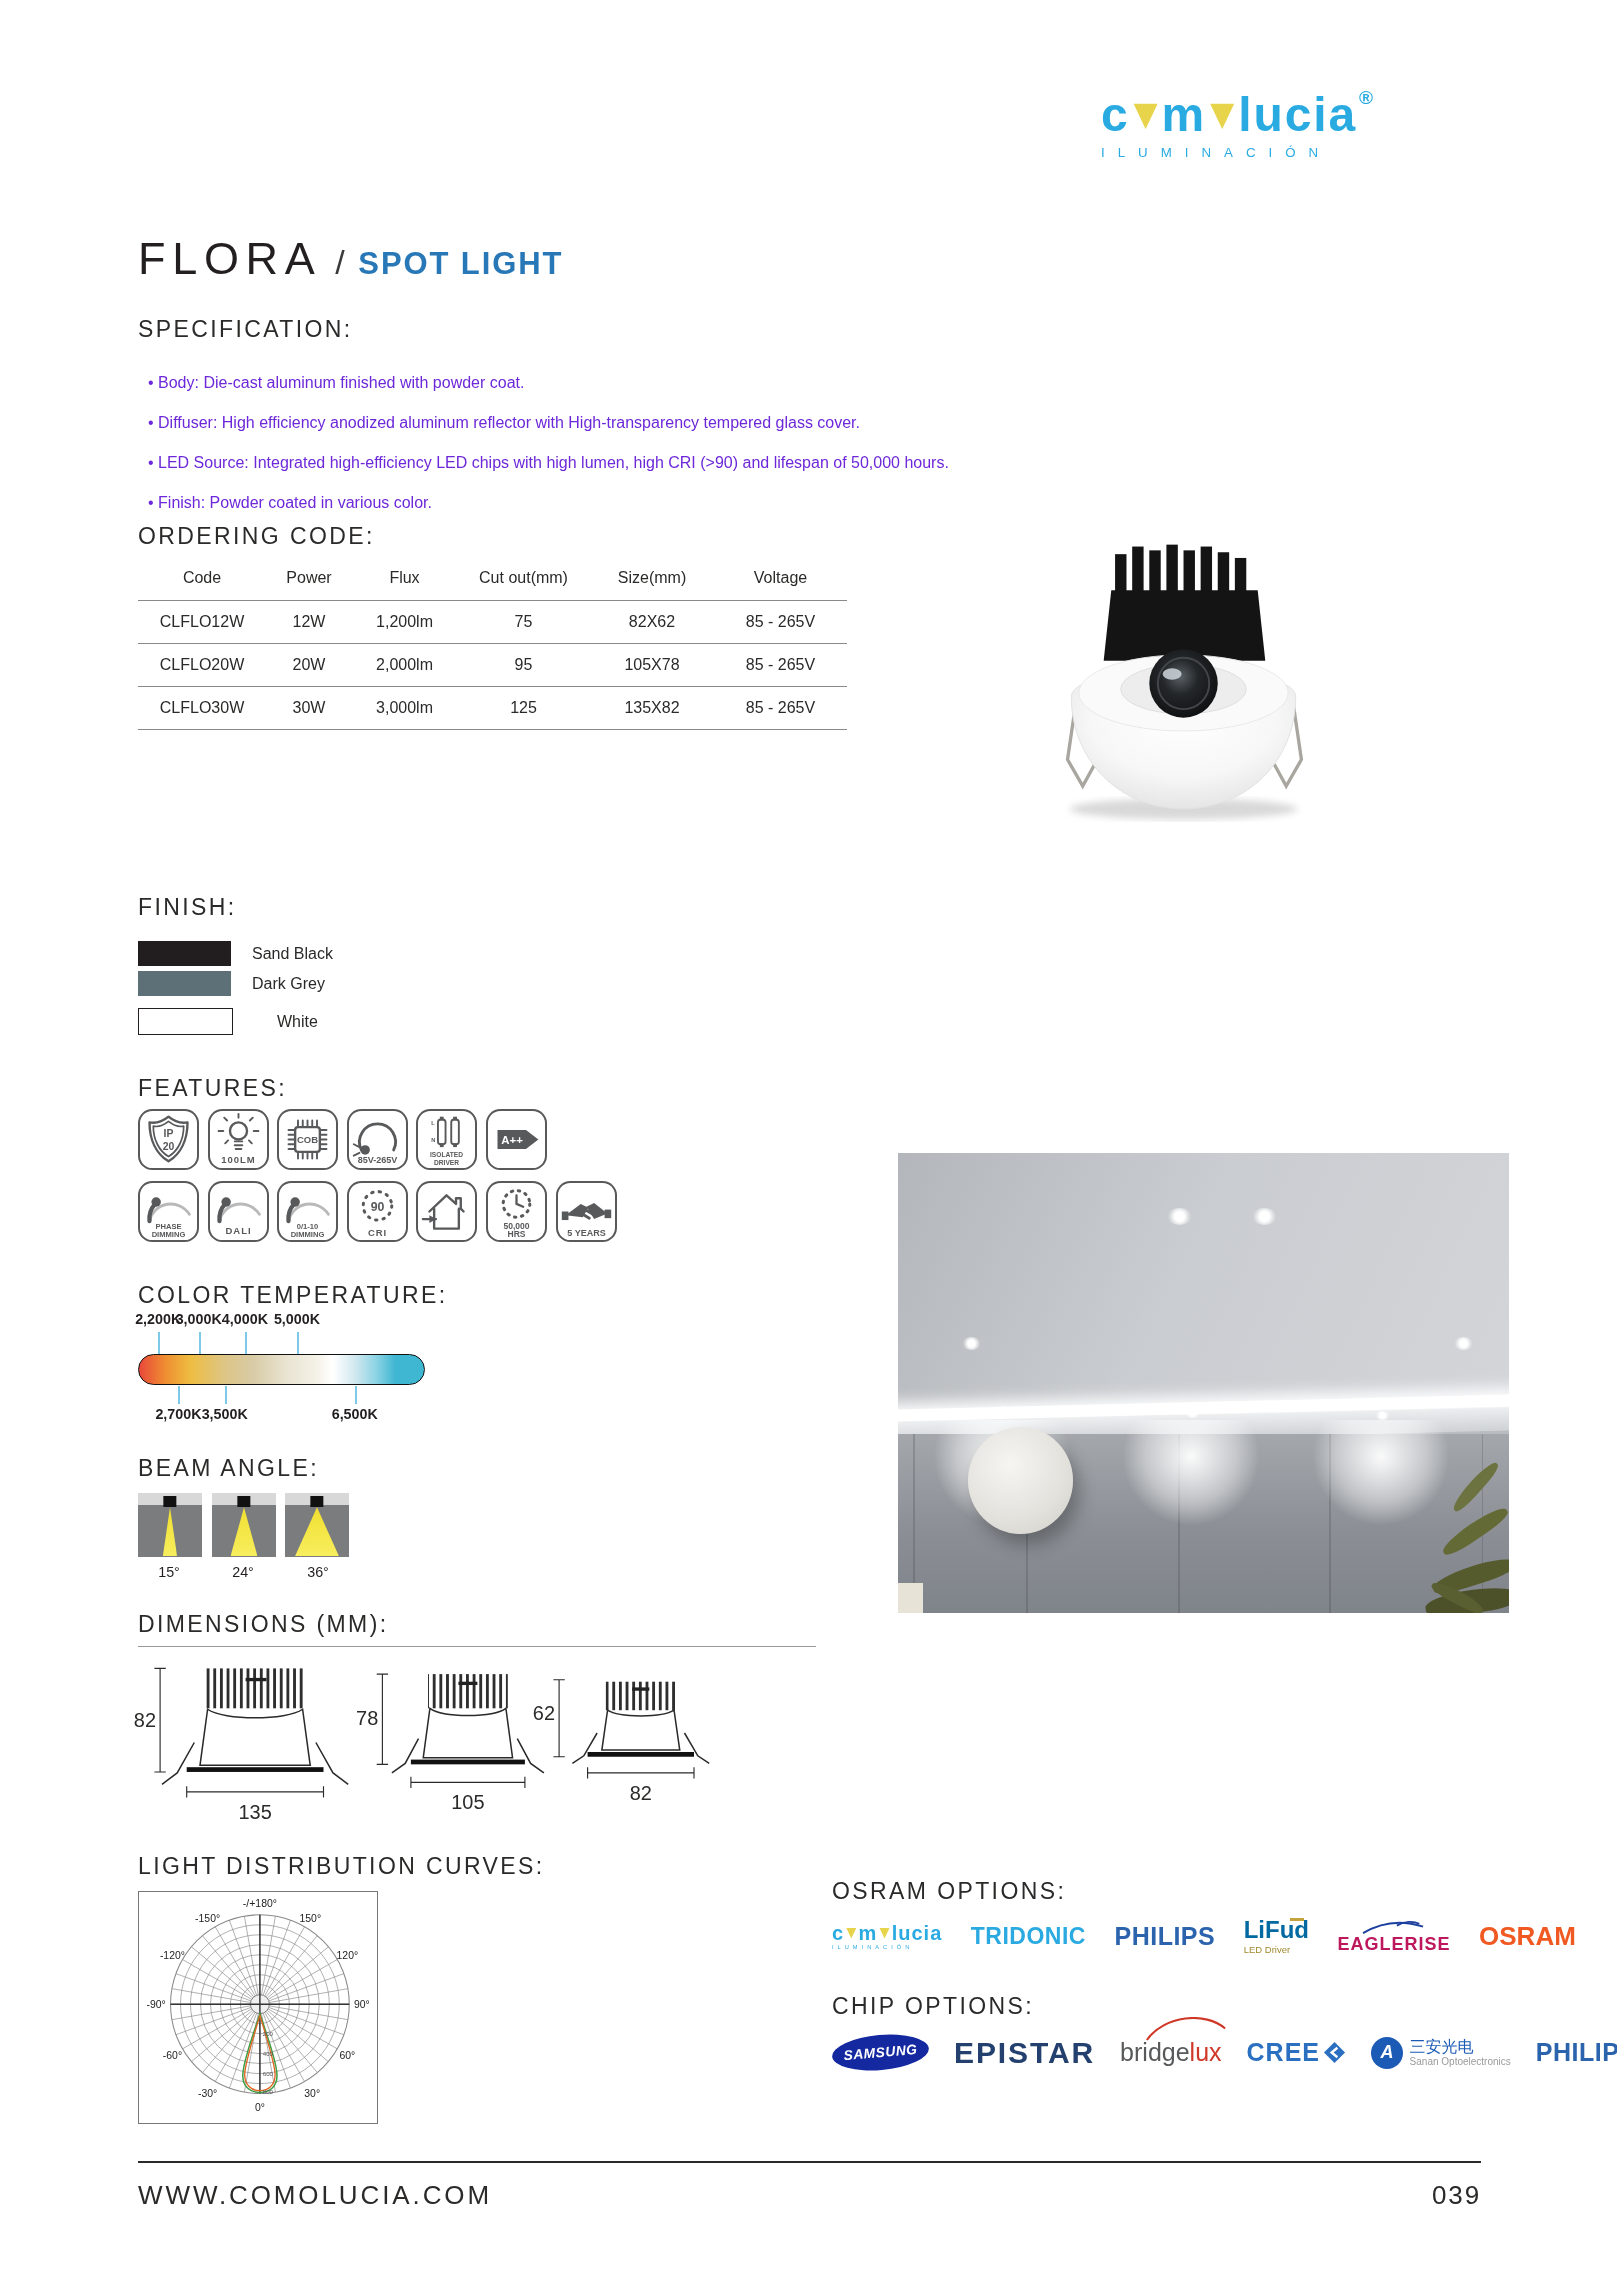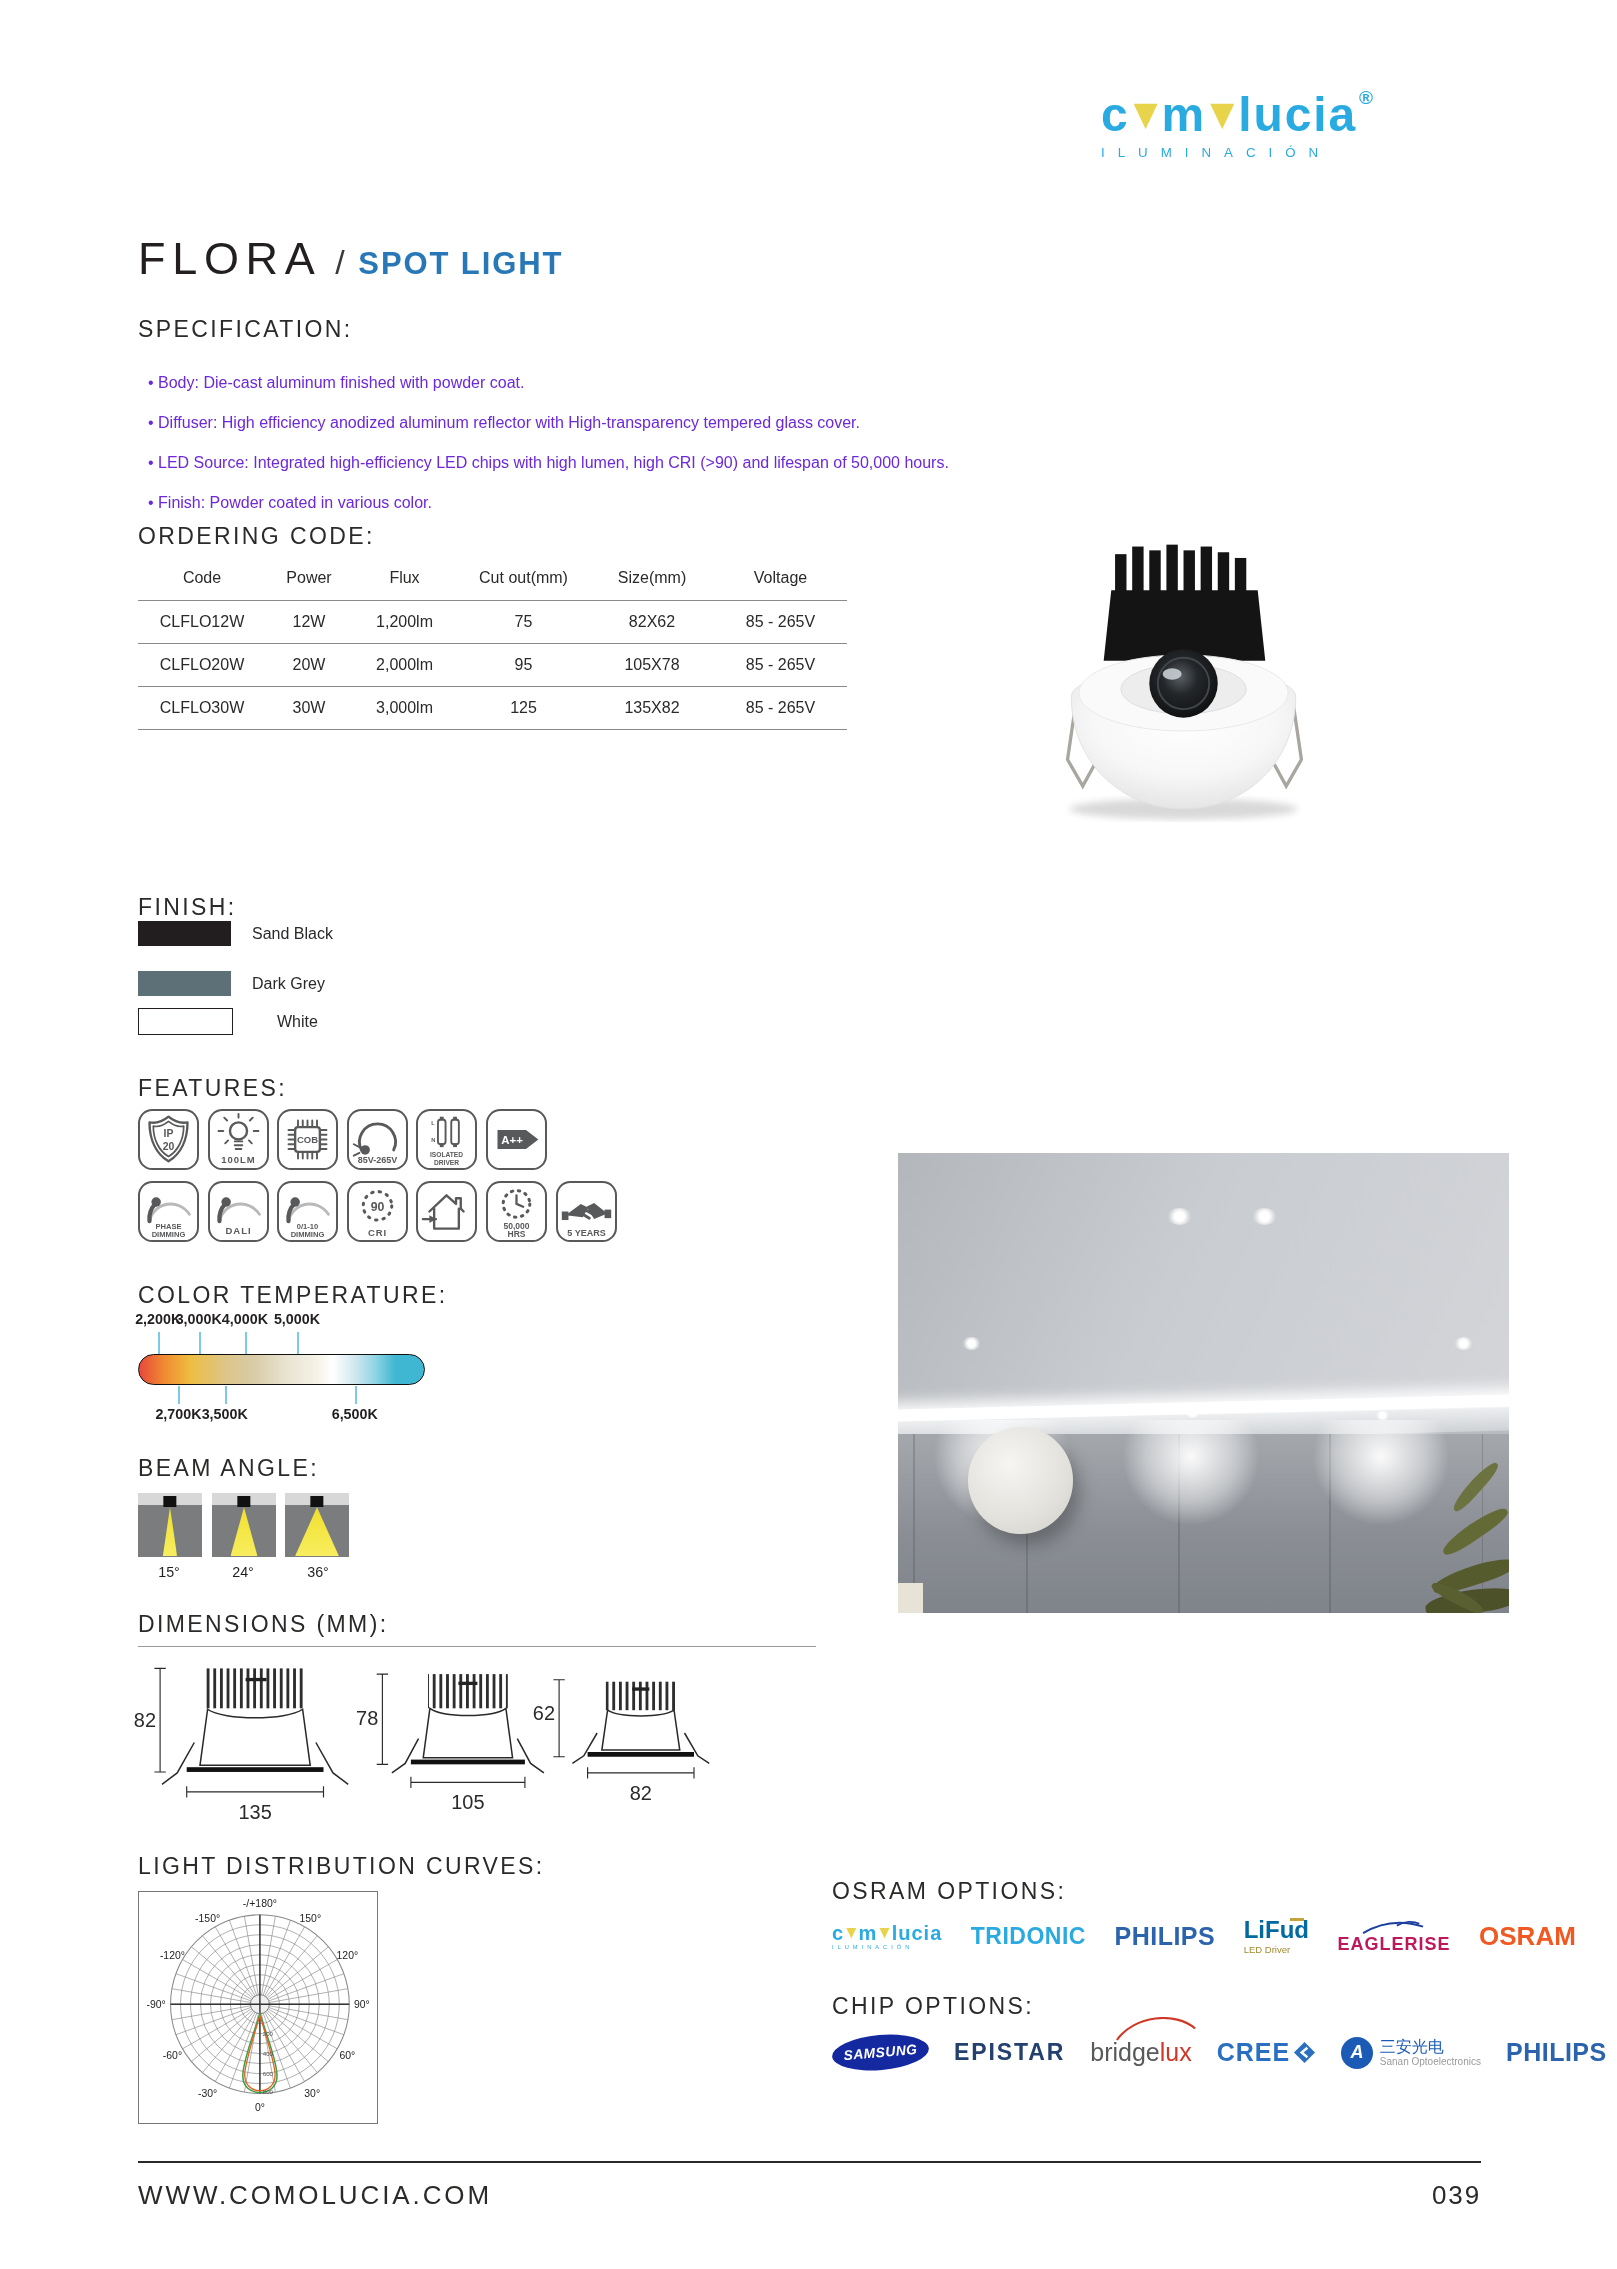--- a/index.html
+++ b/index.html
@@ -115,21 +115,21 @@
   .lifud{display:flex;flex-direction:column;line-height:1;position:relative;}
   .lifud-main{font-size:24px;font-weight:800;color:#0369a1;}
   .lifud-bar{position:absolute;top:0px;right:4.8px;width:14.3px;height:2.9px;background:#c3a33c;}
   .lifud-sub{font-size:9.5px;color:#a08a2e;margin-top:2.9px;}
   .eagle{display:flex;flex-direction:column;align-items:center;line-height:1;}
   .eagle-word{font-size:18px;font-weight:700;color:#be185d;letter-spacing:1px;}
   .osram{font-size:26px;font-weight:800;color:#f05a22;}
   .sam{width:97px;height:35px;background:#1428a0;border-radius:50%;transform:rotate(-5deg);
        display:flex;align-items:center;justify-content:center;}
   .sam span{color:#fff;font-style:italic;font-weight:700;font-size:13.8px;letter-spacing:0.5px;}
-  .epistar{font-size:23px;font-weight:700;color:#23406f;letter-spacing:1.9px;}
+  .epistar{font-size:30px;font-weight:700;color:#23406f;letter-spacing:1.9px;}
   .blx{position:relative;font-size:25px;}
   .blx .b1{color:#58595b;}
   .blx .b2{color:#cf3727;}
   .blx svg{position:absolute;top:-21px;right:-5.7px;}
   .cree{display:flex;align-items:center;gap:2.9px;}
   .cree span{font-size:25px;font-weight:800;color:#2a6fc0;letter-spacing:1px;}
   .sanan{display:flex;align-items:center;gap:6.7px;}
   .sanan-circ{width:32px;height:32px;border-radius:50%;background:#1b5bb5;color:#fff;
       display:flex;align-items:center;justify-content:center;font-weight:700;font-size:18px;font-style:italic;}
   .sanan-col{display:flex;flex-direction:column;line-height:1.1;}
@@ -242,21 +242,21 @@
       <path d="M54,170 C54,132 290,132 290,170 C290,238 238,288 172,288 C106,288 54,238 54,170 Z" fill="url(#bodyG)" stroke="#e0e0e0"></path>
       <ellipse cx="172" cy="166" rx="110" ry="40" fill="#fafafa" stroke="#e8e8e8"></ellipse>
       <ellipse cx="172" cy="162" rx="66" ry="26" fill="#ededed" stroke="#dddddd"></ellipse>
       <circle cx="172" cy="156" r="36" fill="url(#lensG)"></circle>
       <circle cx="172" cy="156" r="27" fill="none" stroke="#43474b" stroke-width="2"></circle>
       <ellipse cx="160" cy="146" rx="10" ry="6" fill="#cfd6da" opacity=".85"></ellipse>
     </svg>
   </div>
 
   <div class="sec-h" style="left:138px;top:894px;">FINISH:</div>
-  <div class="fin-row" style="top:920px;">
+  <div class="fin-row" style="top:940px;">
     <div class="swatch sw-black"></div>
     <div class="fin-label">Sand Black</div>
   </div>
   <div class="fin-row" style="top:970px;">
     <div class="swatch sw-grey"></div>
     <div class="fin-label">Dark Grey</div>
   </div>
   <div class="fin-row" style="top:1008px;gap:23px;">
     <div class="swatch sw-white"></div>
     <div class="fin-label">White</div>

